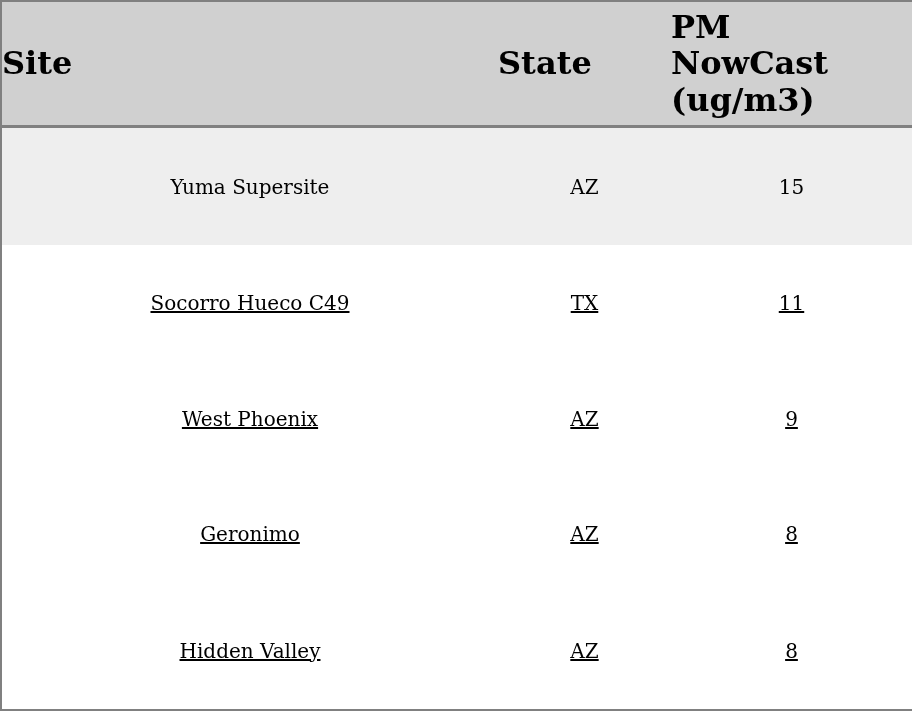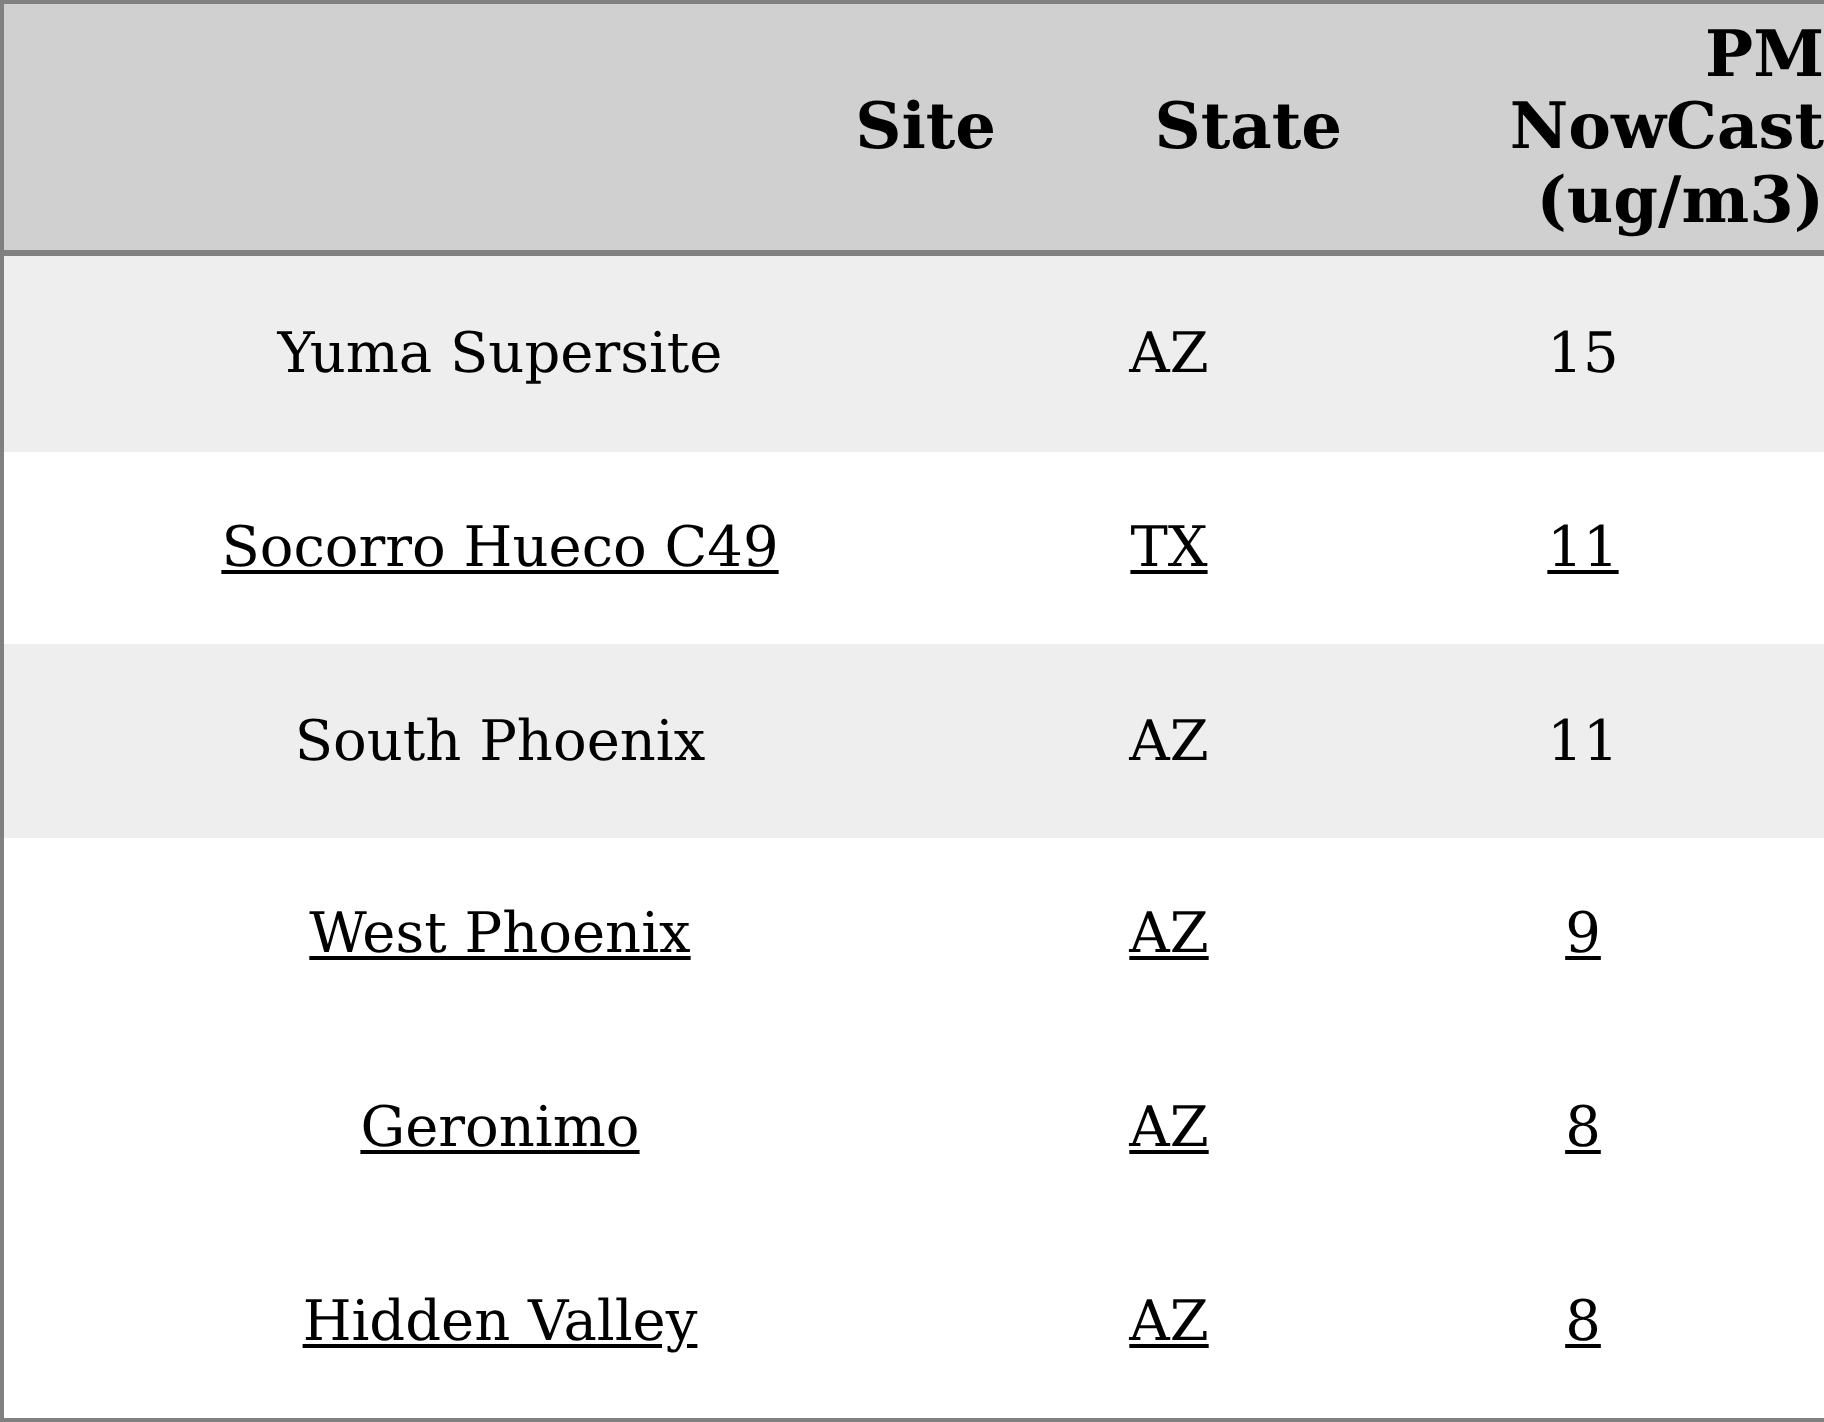--- a/index.html
+++ b/index.html
@@ -20,25 +20,25 @@
     border-collapse:collapse;table-layout:fixed;
     border:2px solid var(--border);
   }
   col.col-site{width:497px;}
   col.col-state{width:173px;}
   col.col-pm{width:242px;}
   th{
     background:var(--header-bg);
     border-bottom:3px solid var(--border);
     font-weight:bold;font-size:32px;line-height:1.13;
-    text-align:right;vertical-align:middle;
+    text-align:left;vertical-align:middle;
     height:123px;padding:0;
   }
   td{
-    font-size:28px;text-align:center;vertical-align:middle;
+    font-size:20px;text-align:center;vertical-align:middle;
     padding:0;height:57px;
   }
   tr.odd td{background:var(--row-alt-bg);}
   tr.even td{background:var(--row-bg);text-decoration:underline;}
   .wrap-lines{white-space:pre-line;}
 </style>
 </head>
 <body>
 
 <table>
@@ -62,25 +62,20 @@
       <tr class="odd">
     <td>Yuma Supersite</td>
     <td>AZ</td>
     <td>15</td>
   </tr>
       <tr class="even">
     <td>Socorro Hueco C49</td>
     <td>TX</td>
     <td>11</td>
   </tr>
-      <tr class="odd">
-    <td>South Phoenix</td>
-    <td>AZ</td>
-    <td>11</td>
-  </tr>
       <tr class="even">
     <td>West Phoenix</td>
     <td>AZ</td>
     <td>9</td>
   </tr>
       <tr class="even">
     <td>Geronimo</td>
     <td>AZ</td>
     <td>8</td>
   </tr>

